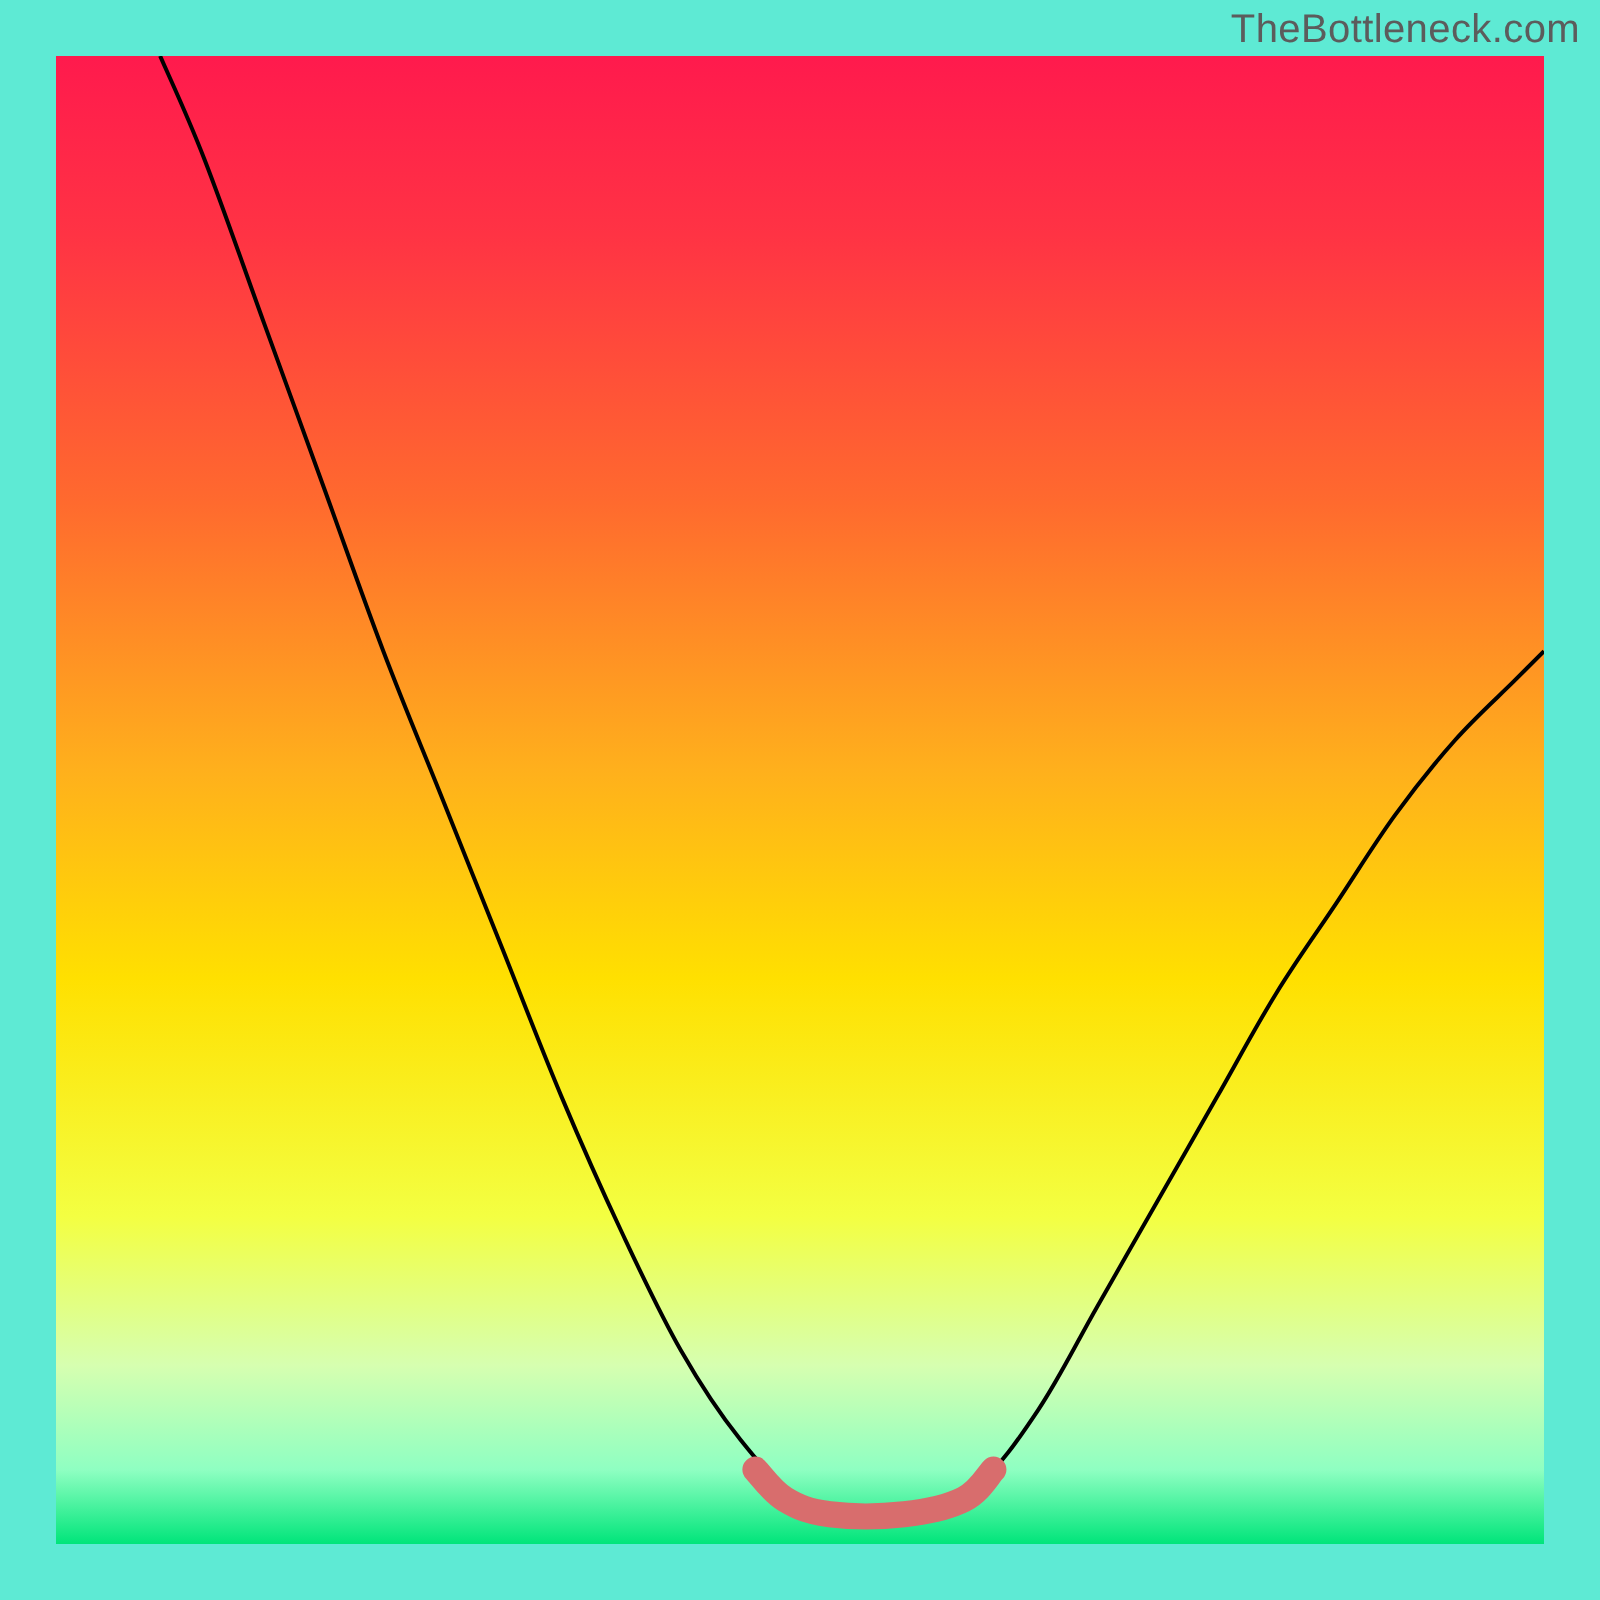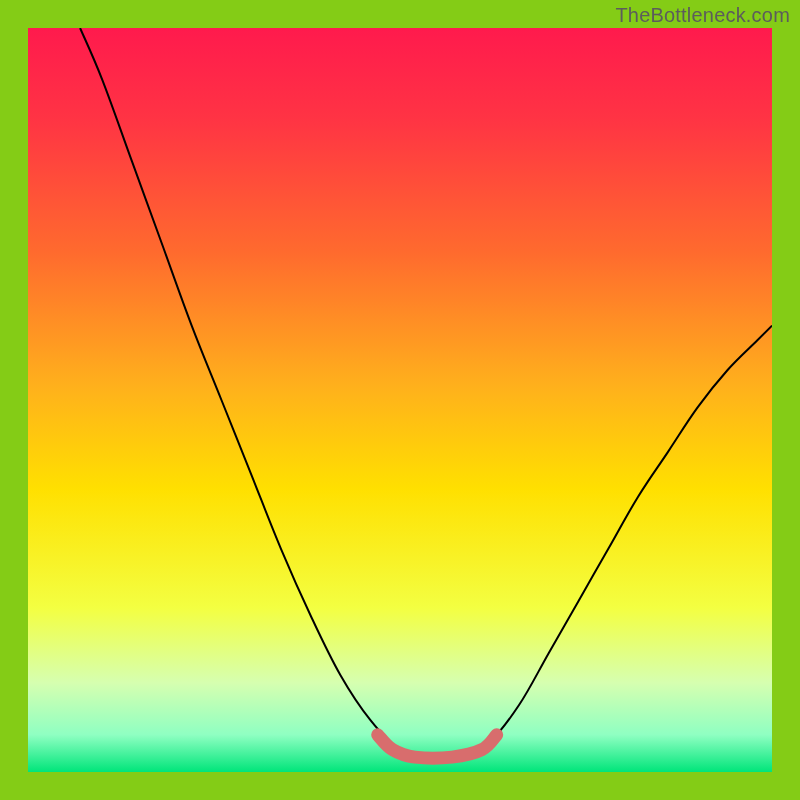--- a/index.html
+++ b/index.html
@@ -8,21 +8,21 @@
     width: 800px;
     height: 800px;
     background: #000;
     font-family: Arial, Helvetica, sans-serif;
     overflow: hidden;
   }
   .frame {
     position: relative;
     width: 800px;
     height: 800px;
-    background: #84cc16;
+    background: #5eead4;
   }
   .watermark {
     position: absolute;
     top: 4px;
     right: 10px;
     color: #5c5c5c;
     font-size: 20px;
     font-weight: 500;
     letter-spacing: 0.2px;
     z-index: 20;

